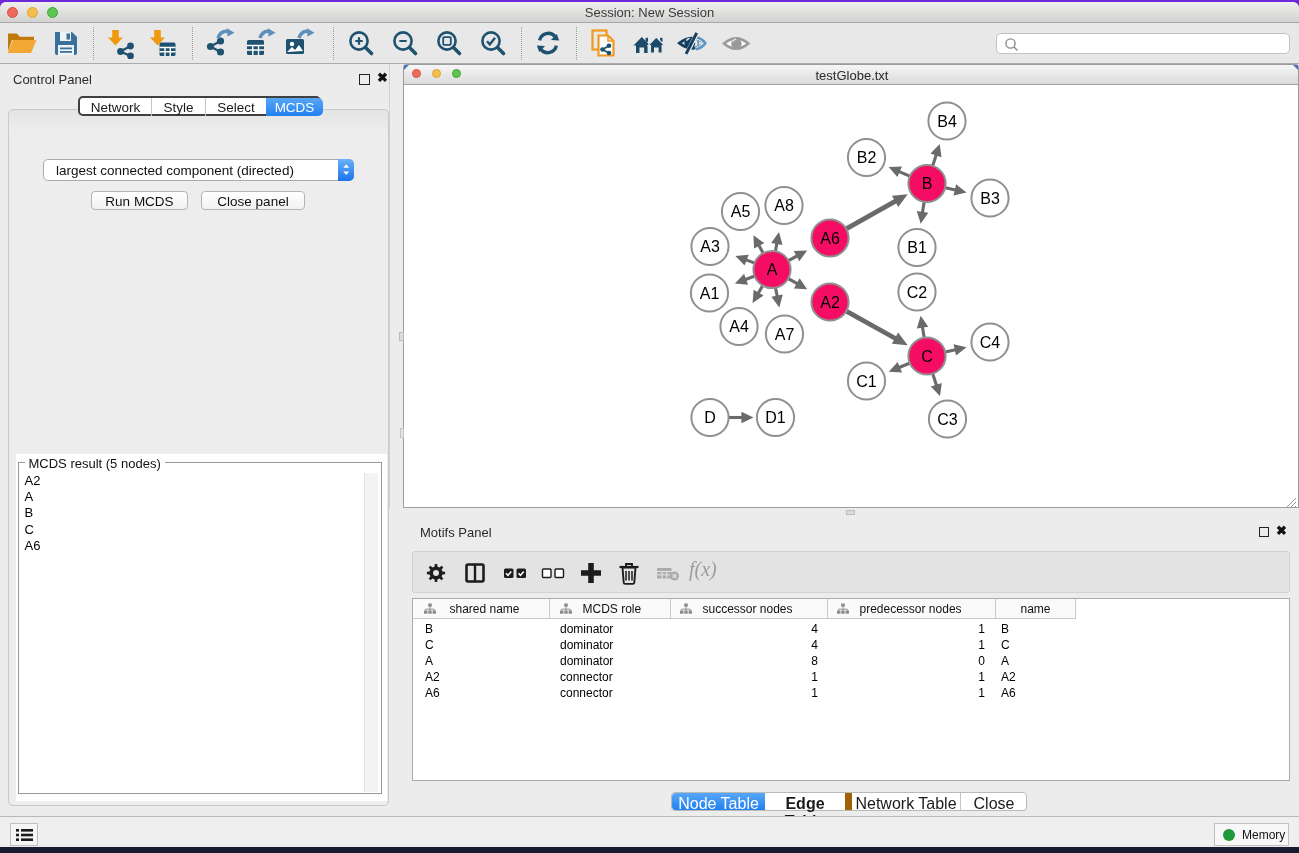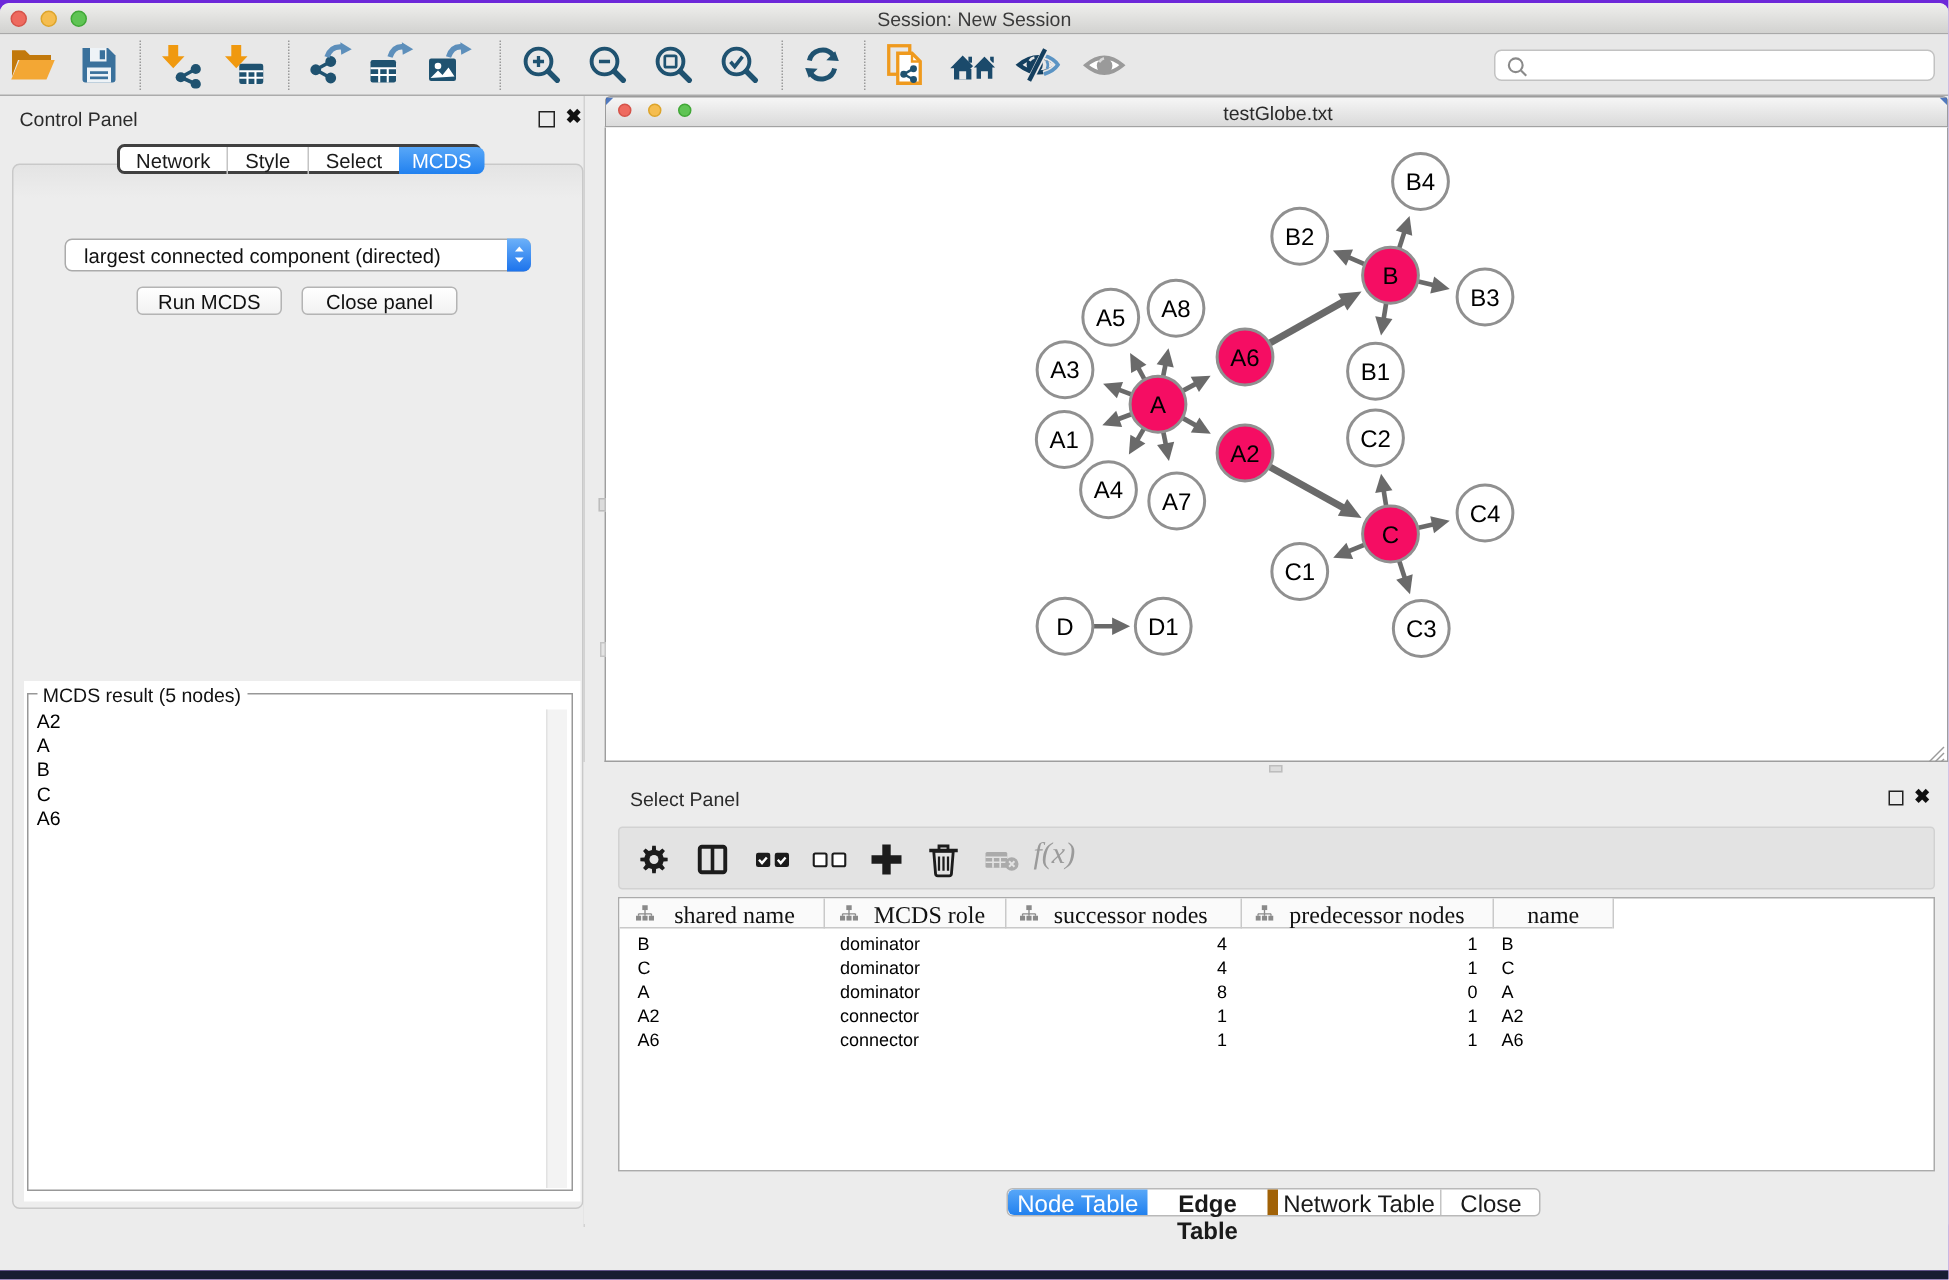--- a/index.html
+++ b/index.html
@@ -55,21 +55,21 @@
 #netcanvas { left:0; top:21px; width:896px; height:423.5px; background:#fff; border:1px solid #9e9e9e; border-top:none; }
 
 #tpanel { left:389px; top:444px; width:910px; height:308px; background:#ececec; }
 #tptitle { left:31px; top:17px; font-size:13px; color:#2b2b2b; }
 #tpfloat { left:870px; top:19px; width:10px; height:10px; border:1.5px solid #222; }
 #tpclose { left:887px; top:15px; font-size:13px; font-weight:bold; color:#111; }
 #tptoolbar { left:23px; top:43px; width:878px; height:42px; background:#e3e3e3; border:1px solid #d2d2d2; border-radius:3px; }
 #tptable { left:23px; top:90px; width:878px; height:183px; background:#fff; border:1px solid #ababab; }
 #tphead { left:0; top:0; width:662px; height:20px; background:#fafafa; border-bottom:1px solid #c9c9c9; font-size:12px; color:#111; }
 .hcol { top:0; height:20px; border-right:1px solid #c9c9c9; }
-.hlabel { top:3px; font-size:16px; color:#111;font-family:Liberation Serif, serif; }
+.hlabel { top:3px; font-size:12px; color:#111; }
 .trow { left:0; width:876px; height:16px; font-size:12px; color:#000; }
 .c1 { left:12px; } .c2 { left:147px; }
 .c3 { width:100px; text-align:right; left:305px; } .c4 { width:100px; text-align:right; left:472px; }
 .c5 { left:588px; }
 #tptabs { left:282px; top:284px; width:356px; height:19px; background:#fff; border:1px solid #b9b9b9; border-radius:4px; font-size:16px; }
 .tptab { top:0; height:17px; text-align:center; padding-top:1.5px; color:#1a1a1a; }
 #tpt1 { left:0; width:93px; background:linear-gradient(#58a7f8,#2181ef); color:#fff; border-radius:4px 0 0 4px; }
 #tpt2 { left:93px; width:87px; border-right:7px solid #a16207;font-weight:bold; }
 #tpt3 { left:180px; width:109px; border-right:1px solid #c4c4c4; }
 #tpt4 { left:289px; width:66px; }
@@ -370,21 +370,21 @@
         <svg class="abs" style="left:881px;top:412px" width="12" height="12">
           <g stroke="#9a9a9a" stroke-width="1">
                 <line x1="1" y1="11" x2="11" y2="1"></line>
                 <line x1="5" y1="11" x2="11" y2="5"></line>
                 <line x1="9" y1="11" x2="11" y2="9"></line>
               </g>
         </svg>
       </div>
     </div>
     <div id="tpanel" class="abs">
-      <div id="tptitle" class="abs">Select Panel</div>
+      <div id="tptitle" class="abs">Motifs Panel</div>
       <div id="tpfloat" class="abs"></div>
       <div id="tpclose" class="abs">✖</div>
       <div id="tptoolbar" class="abs">
         <svg class="icon" style="left:9px;top:7px" width="28" height="28">
           <path fill="#1c1c1c" d="M20.4 12.6 L23.1 12.8 L23.1 15.2 L20.4 15.4 L19.6 17.5 L21.3 19.6 L19.6 21.3 L17.5 19.6 L15.4 20.4 L15.2 23.1 L12.8 23.1 L12.6 20.4 L10.5 19.6 L8.4 21.3 L6.7 19.6 L8.4 17.5 L7.6 15.4 L4.9 15.2 L4.9 12.8 L7.6 12.6 L8.4 10.5 L6.7 8.4 L8.4 6.7 L10.5 8.4 L12.6 7.6 L12.8 4.9 L15.2 4.9 L15.4 7.6 L17.5 8.4 L19.6 6.7 L21.3 8.4 L19.6 10.5 Z"></path>
           <circle cx="14" cy="14" r="3" fill="#e3e3e3"></circle>
         </svg>
         <svg class="icon" style="left:48px;top:7px" width="28" height="28">
           <rect x="5.5" y="5.5" width="17" height="17" rx="1.5" fill="none" stroke="#1c1c1c" stroke-width="2.6"></rect>
           <line x1="14" y1="5.5" x2="14" y2="22.5" stroke="#1c1c1c" stroke-width="2.4"></line>
@@ -504,15 +504,33 @@
         <div id="tpt1" class="tptab abs">Node Table</div>
         <div id="tpt2" class="tptab abs">Edge Table</div>
         <div id="tpt3" class="tptab abs">Network Table</div>
         <div id="tpt4" class="tptab abs">Close</div>
       </div>
     </div>
     <div class="abs" style="left:399px;top:268px;width:5px;height:9px;background:#dcdcdc;border:1px solid #bdbdbd"></div>
     <div class="abs" style="left:400px;top:364px;width:4px;height:10px;background:#e4e4e4;border:1px solid #c4c4c4"></div>
     <div class="abs" style="left:846px;top:446px;width:9px;height:5px;background:#dcdcdc;border:1px solid #bdbdbd"></div>
   </div>
+  <div id="statusbar" class="abs">
+    <div id="listbtn" class="abs">
+      <svg style="display:block;margin:4px auto 0" width="17" height="14">
+        <g fill="#1c1c1c">
+              <rect x="0" y="1" width="3" height="2.6"></rect>
+              <rect x="0" y="5.7" width="3" height="2.6"></rect>
+              <rect x="0" y="10.4" width="3" height="2.6"></rect>
+              <rect x="5" y="1" width="12" height="2.6"></rect>
+              <rect x="5" y="5.7" width="12" height="2.6"></rect>
+              <rect x="5" y="10.4" width="12" height="2.6"></rect>
+            </g>
+      </svg>
+    </div>
+    <div id="membtn" class="abs">
+      <div id="memdot" class="abs"></div>
+      <div id="memtext" class="abs">Memory</div>
+    </div>
+  </div>
 </div>
 <div id="deskbottom" class="abs"></div>
 </div>
 
 </body></html>

